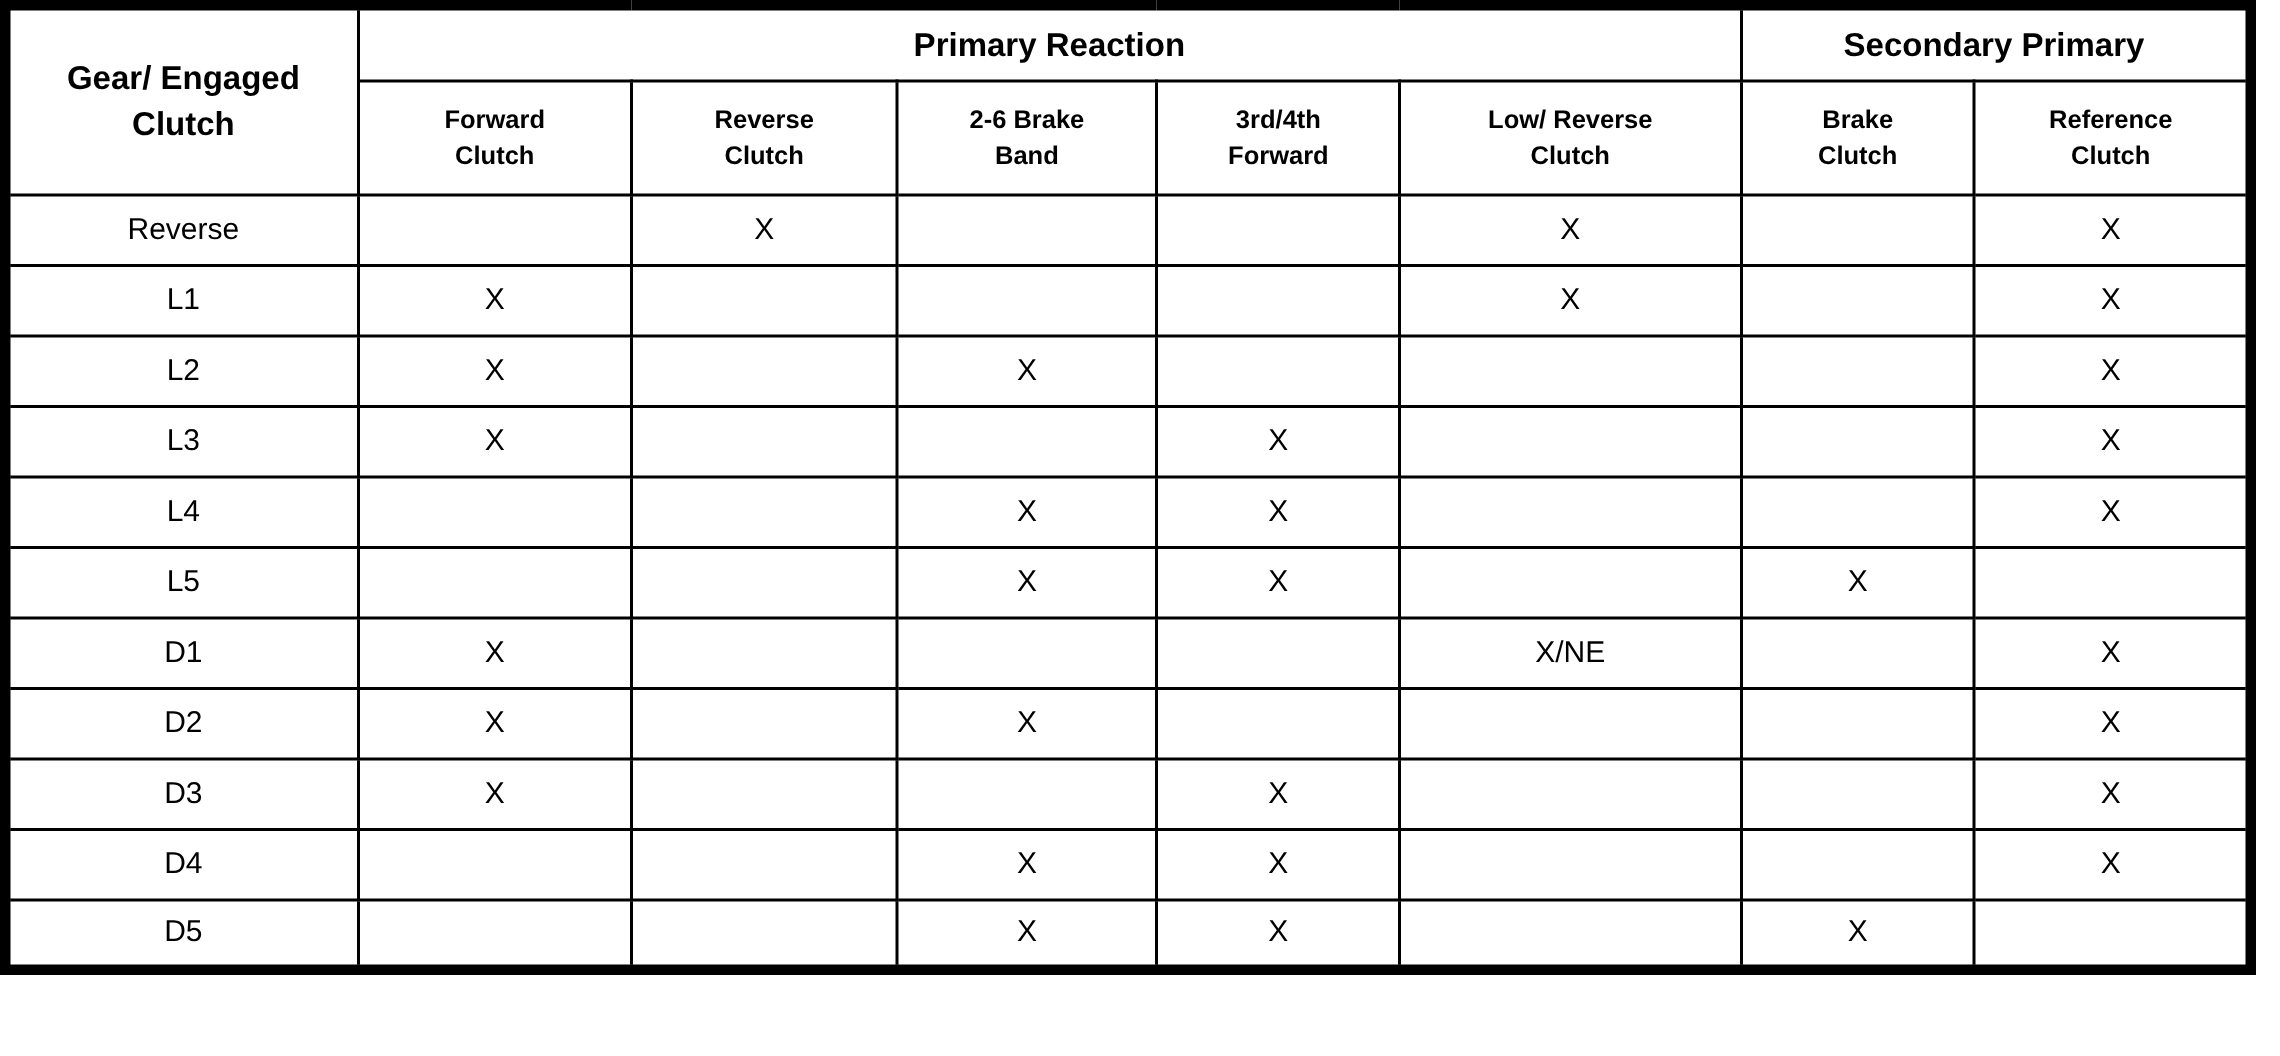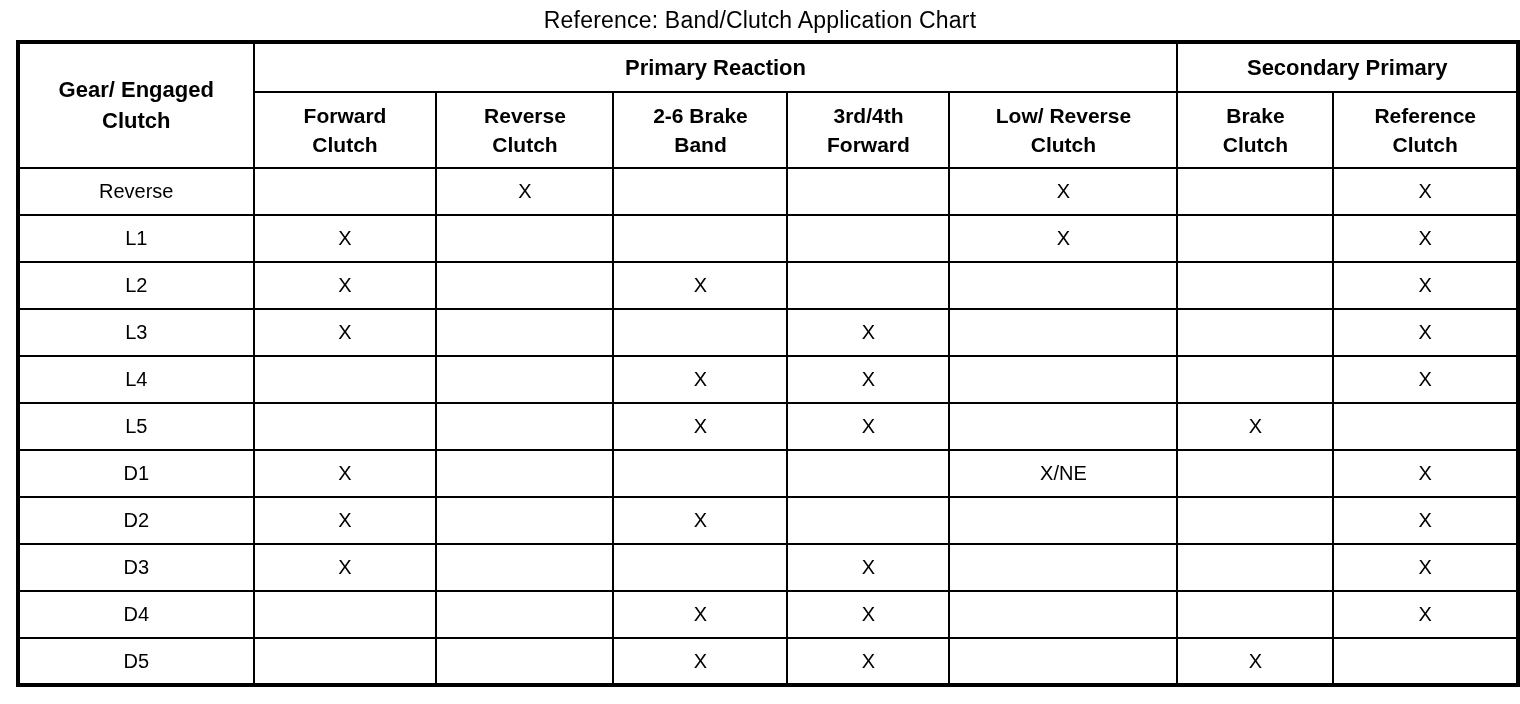--- a/index.html
+++ b/index.html
@@ -23,55 +23,54 @@
     font-weight: normal;
     padding-top: 5px;
     height: 35px;
     line-height: 30px;
     letter-spacing: 0.2px;
   }
   table.app-chart {
     border-collapse: collapse;
     table-layout: fixed;
     width: 1504px;
-    margin: 0 16px;
-    border: 4px solid #000000;
+    margin: 0 0;
+    border: 7px solid #000000;
   }
   table.app-chart th,
   table.app-chart td {
     border: 2px solid #000000;
     text-align: center;
     vertical-align: middle;
     padding: 0;
     overflow: hidden;
   }
   tr.group-row { height: 50px; }
   tr.group-row th {
     font-weight: bold;
     font-size: 22px;
   }
   tr.colhdr-row { height: 76px; }
   th.corner-hdr,
   tr.colhdr-row th {
     font-weight: bold;
-    font-size: 21px;
+    font-size: 17px;
     white-space: pre-line;
     line-height: 1.4;
   }
   tbody tr { height: 47px; }
   tbody td {
     font-size: 20px;
     font-weight: normal;
   }
 </style>
 </head>
 <body>
 
 <div class="page">
-  <div class="doc-title">Reference: Band/Clutch Application Chart</div>
 
   <table class="app-chart">
     <colgroup>
       <col style="width:15.7%">
       <col style="width:12.2%">
       <col style="width:11.8%">
       <col style="width:11.6%">
       <col style="width:10.8%">
       <col style="width:15.2%">
       <col style="width:10.4%">

